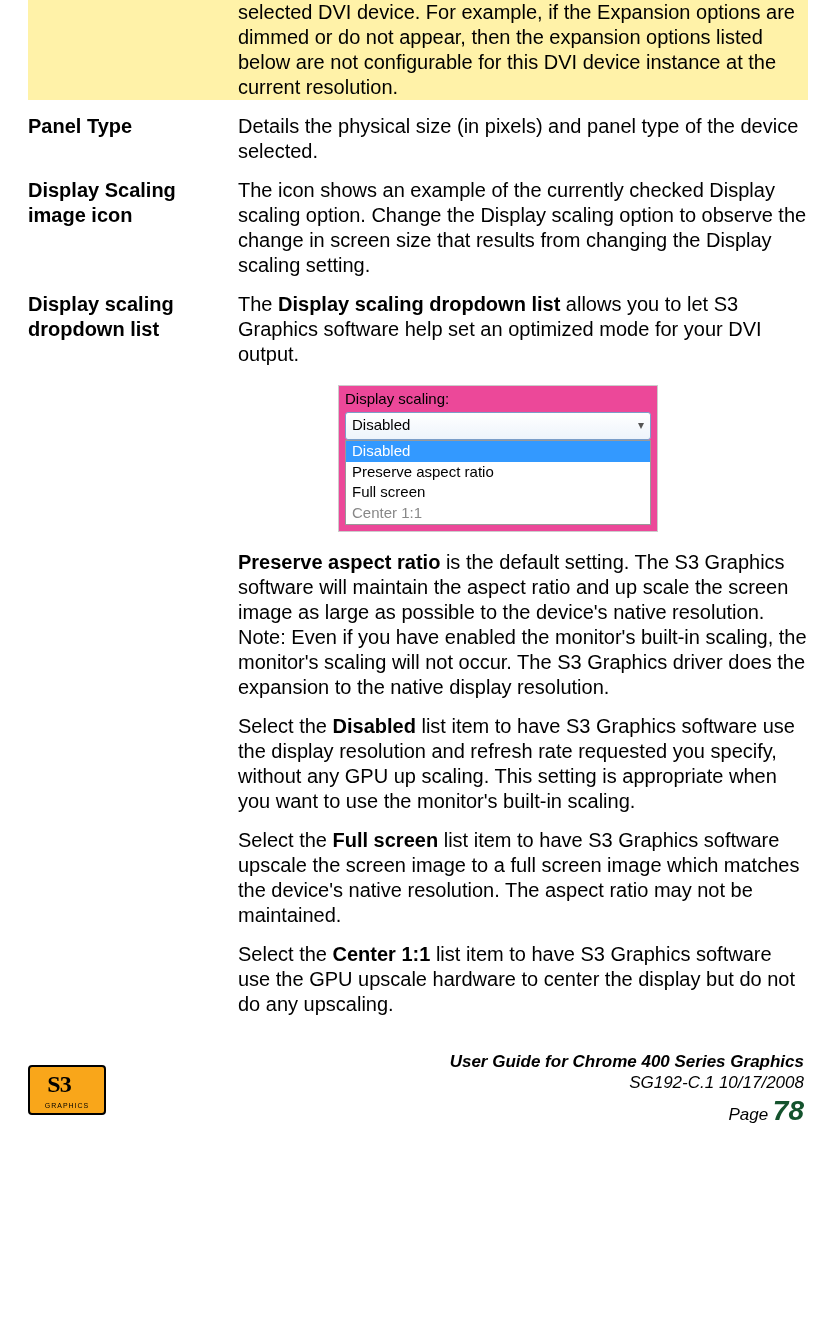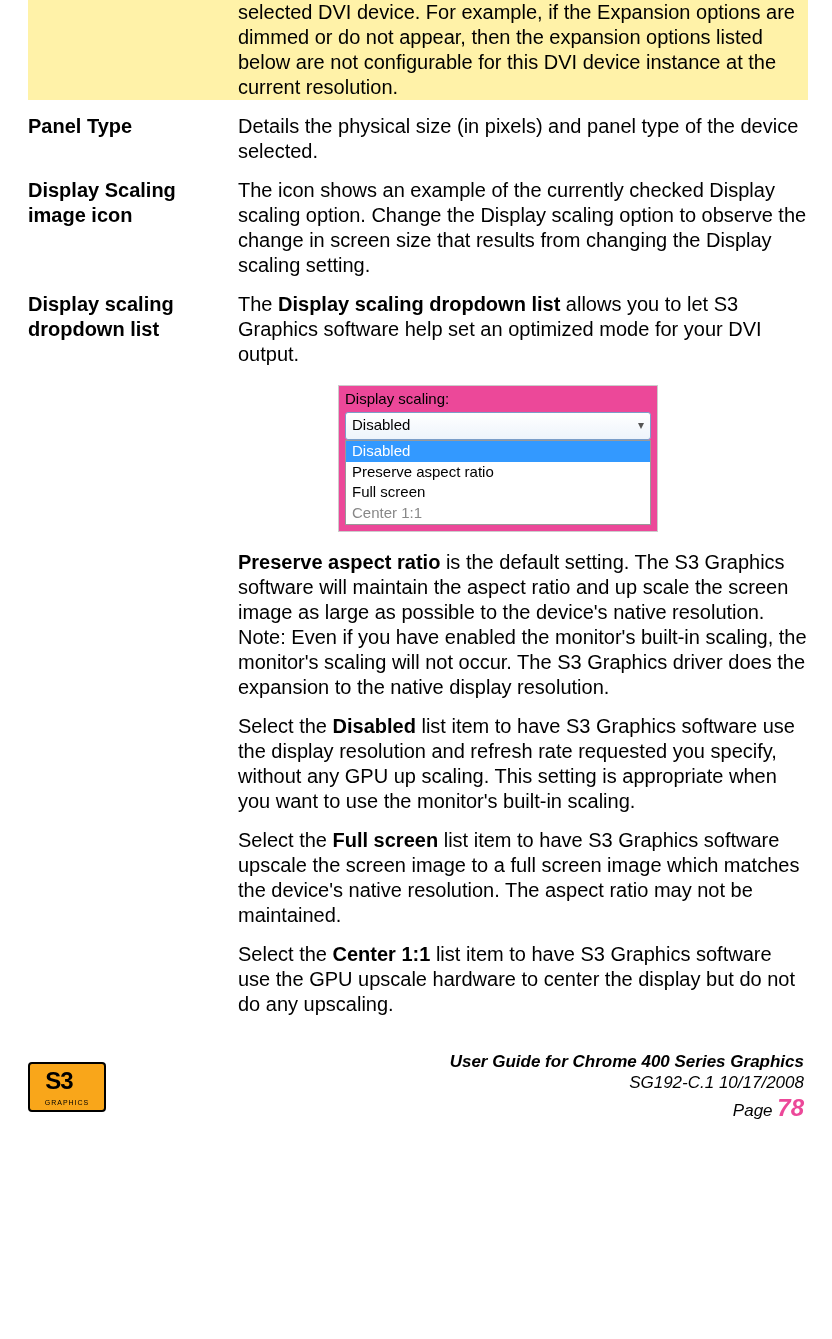--- a/index.html
+++ b/index.html
@@ -85,21 +85,21 @@
     background: #F9A61A;
     border: 2px solid #000;
     border-radius: 4px;
     position: relative;
     box-sizing: border-box;
   }
   .logo .s3 {
     position: absolute;
     top: 2px; left: 0; right: 16px;
     text-align: center;
-    font-family: Liberation Sans, sans-serif;
+    font-family: Liberation Serif, serif;
     font-weight: 900;
     font-size: 24px;
     color: #000;
     letter-spacing: -1px;
   }
   .logo .sub {
     position: absolute;
     bottom: 2px;
     width: 100%;
     text-align: center;
@@ -108,21 +108,21 @@
     color: #000;
   }
   .foot-text {
     text-align: right;
     font-style: italic;
     font-size: 17px;
     line-height: 1.25;
   }
   .foot-text .l1 { font-weight: bold; }
   .foot-text .pg { }
-  .foot-text .pgnum { font-weight: bold; color: #ec4899; font-style: italic; font-size: 24px;}
+  .foot-text .pgnum { font-weight: bold; color: #14532d; font-style: italic; font-size: 28px;}
 </style>
 </head>
 <body>
 
 <div class="page">
 <table class="defs">
 
   <tbody>
         <tr class="note-row">
     <td class="term-col"></td>

